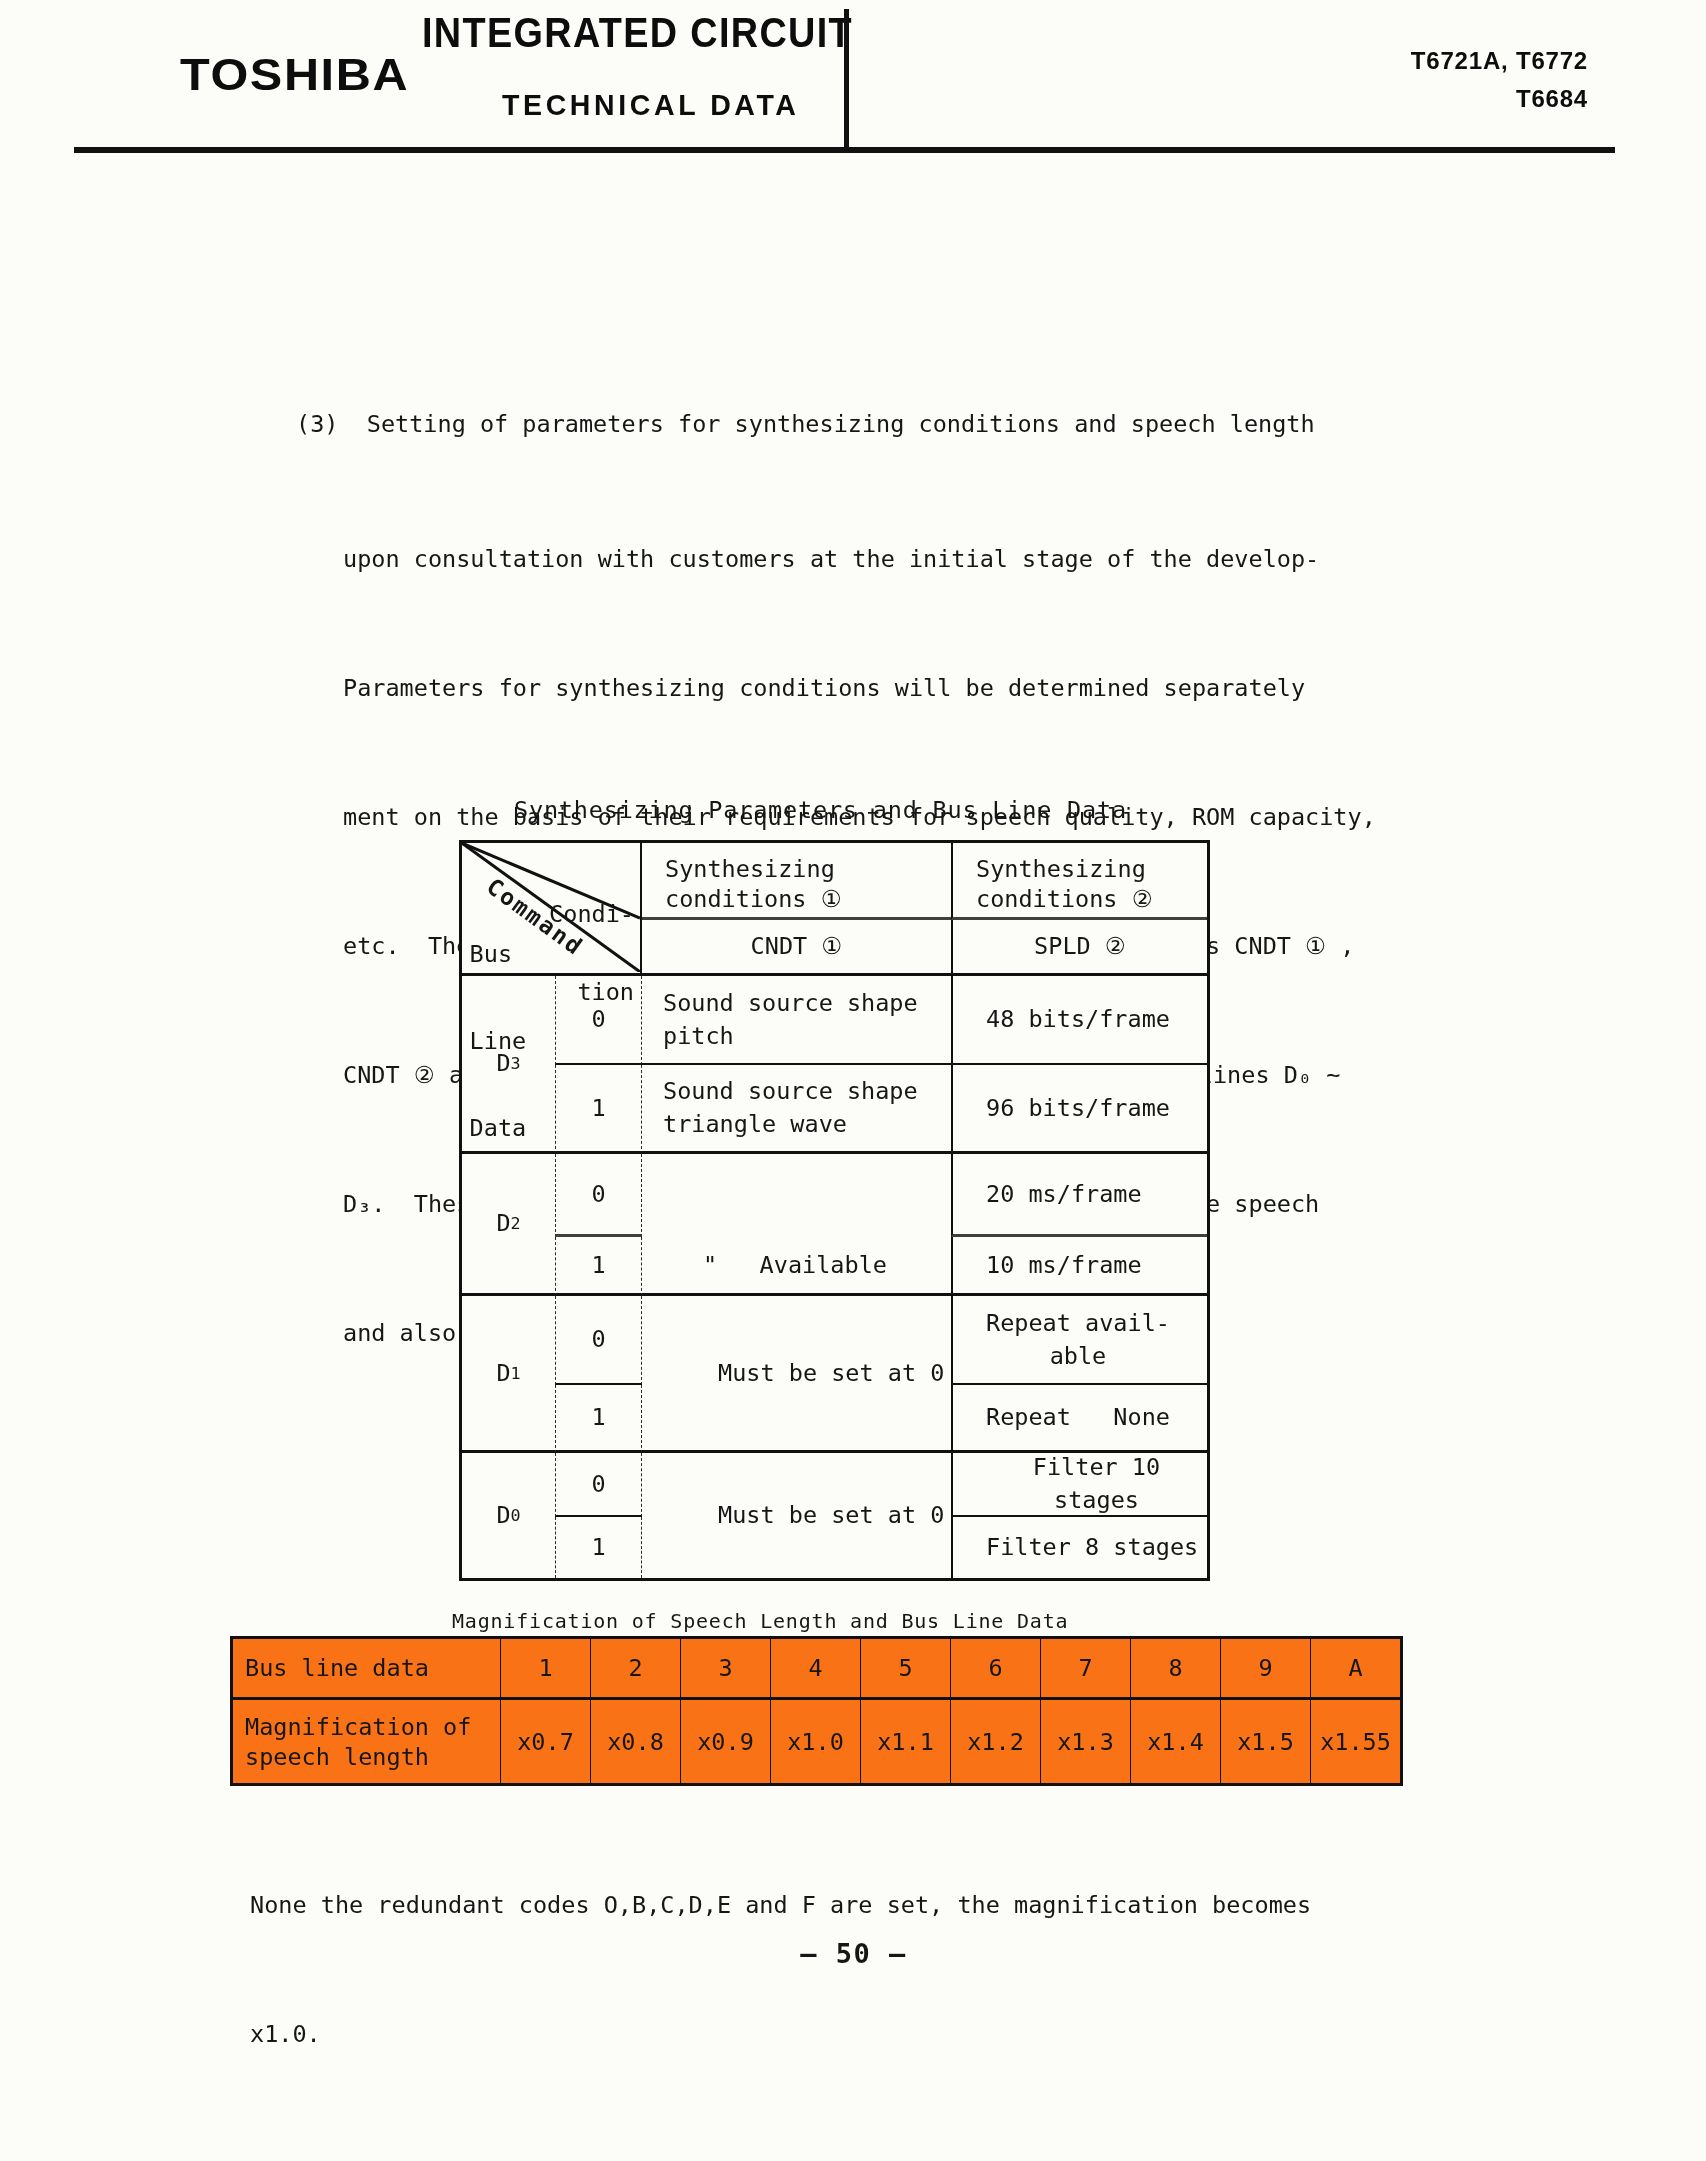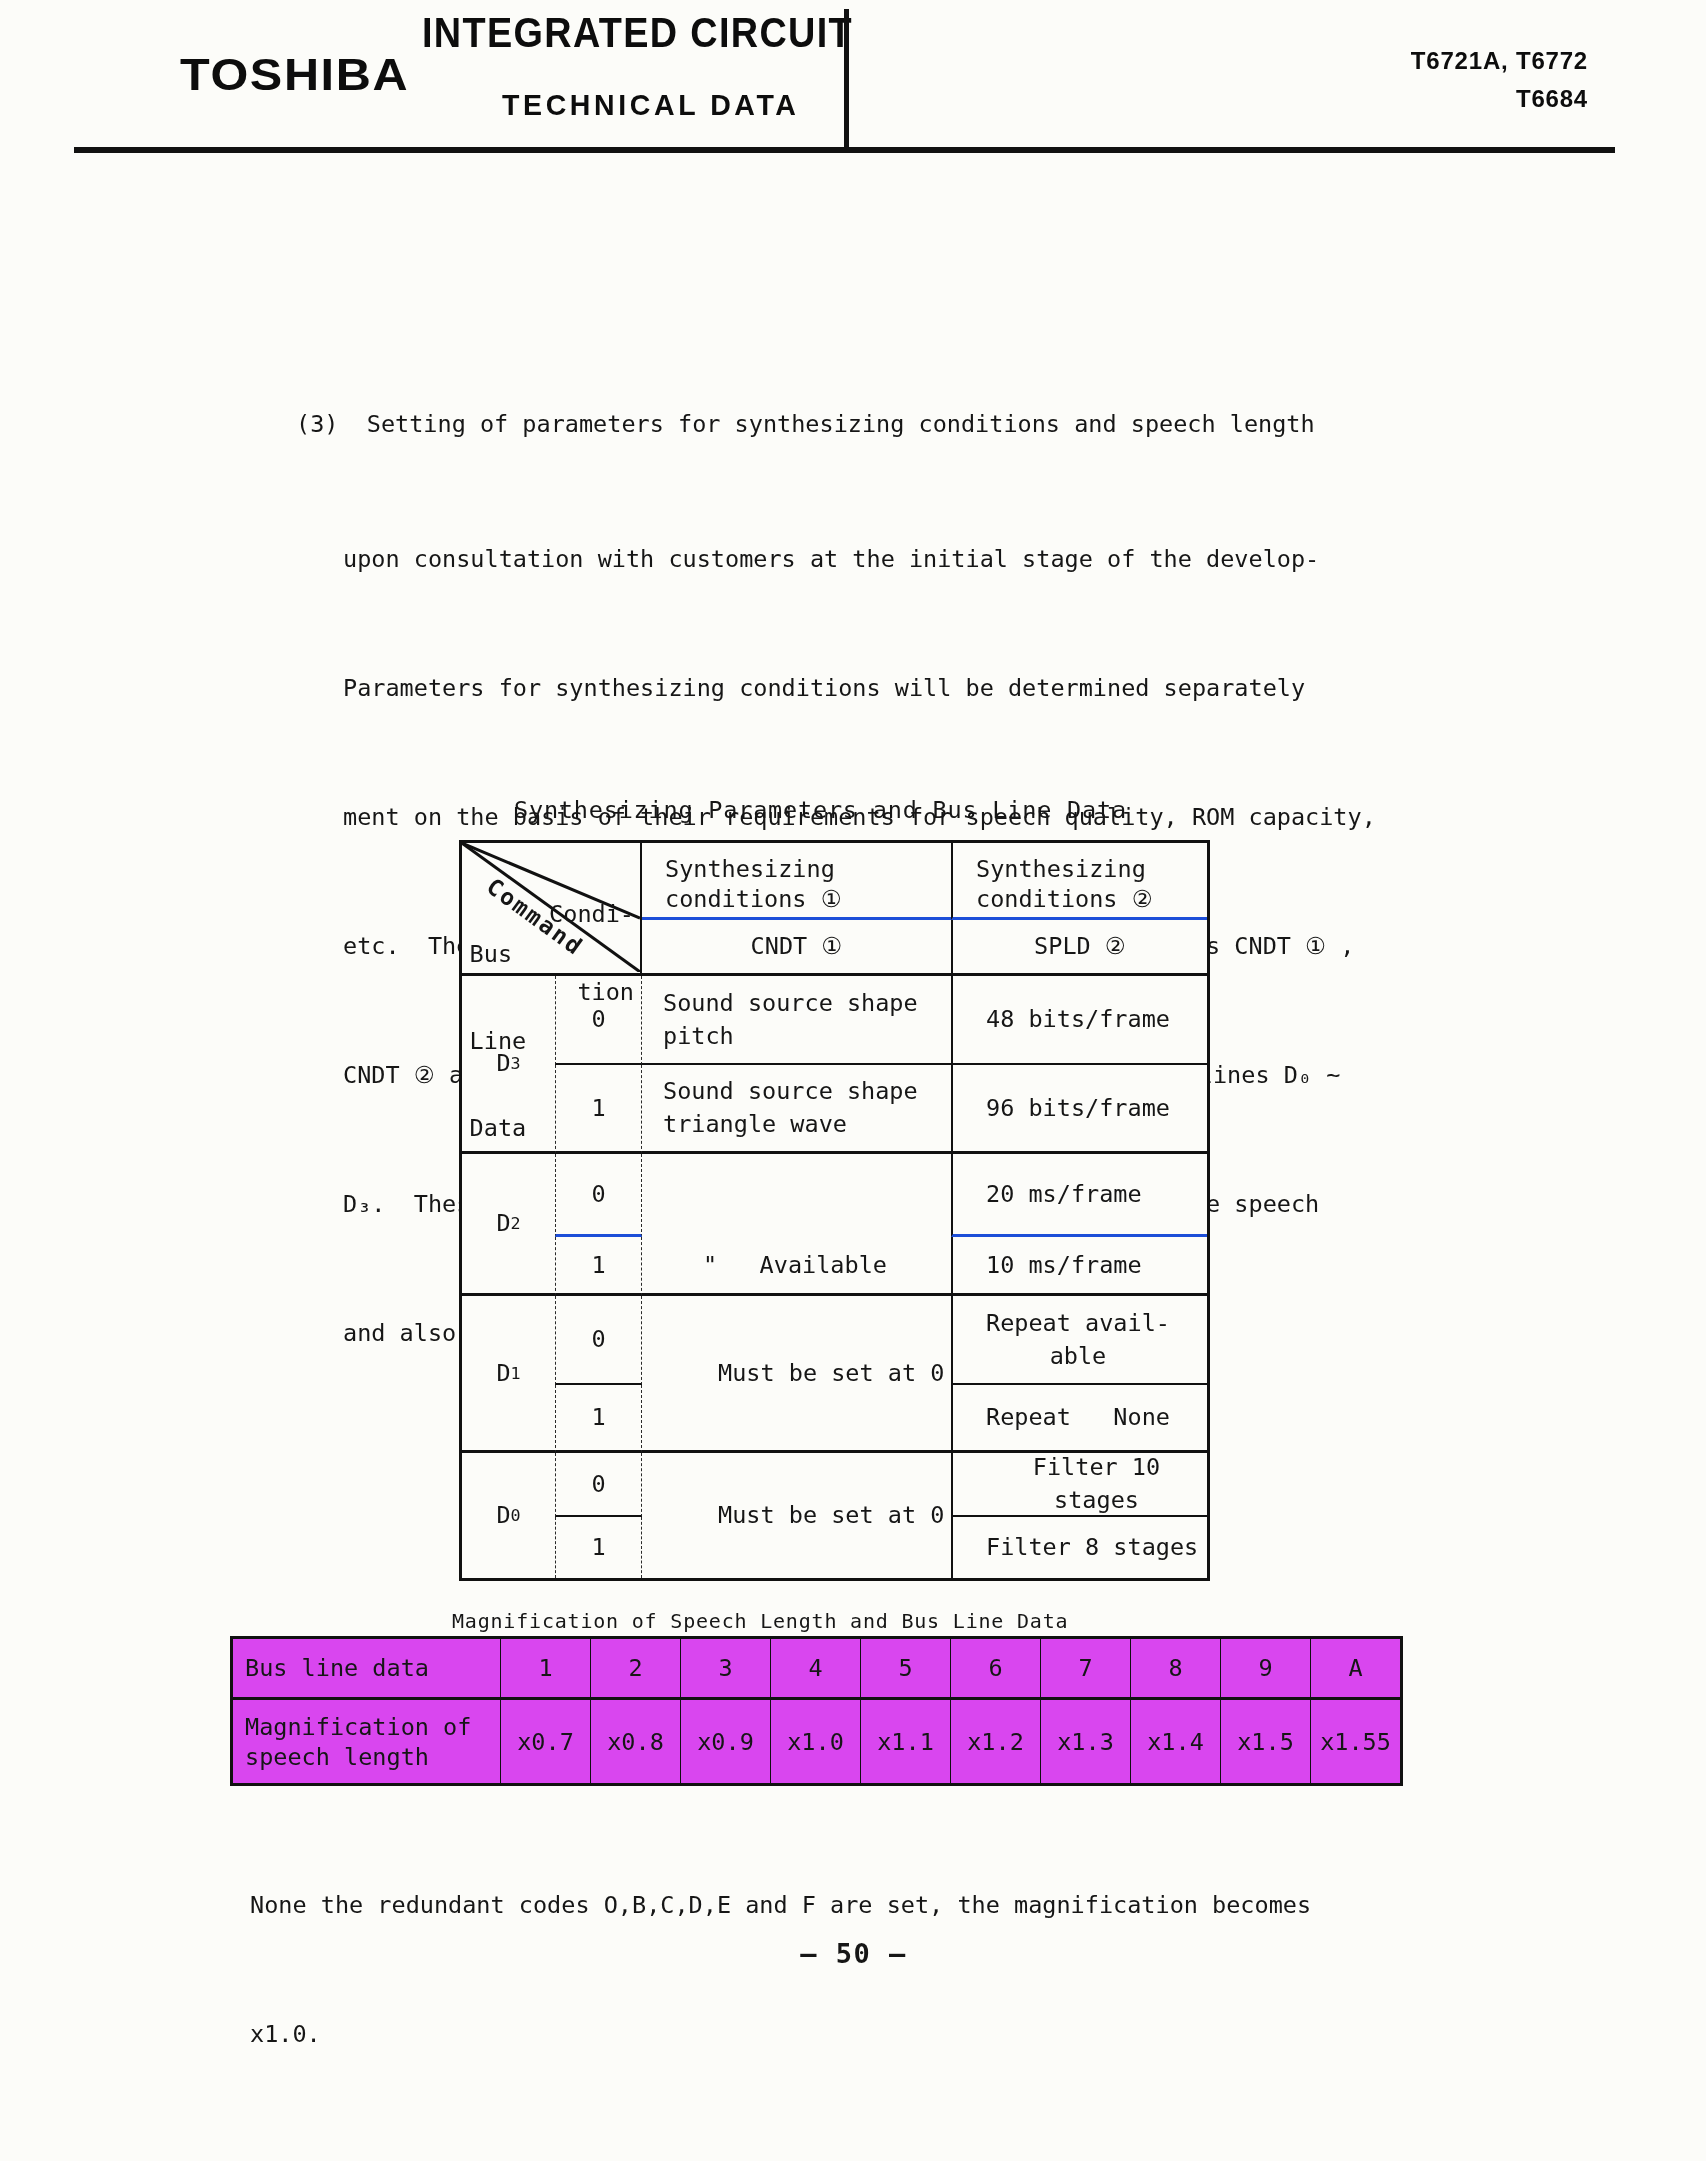--- a/index.html
+++ b/index.html
@@ -74,21 +74,21 @@
   .bit     { justify-content: center; }
   .dlabel  { justify-content: center; }
   .cndt    { justify-content: center; }
   .cond1   { padding-left: 21px; }
   .cond1-ditto { padding-left: 61px; }
   .cond2   { padding-left: 33px; text-align: center; }
   .thead   { align-items: flex-start; padding: 10.6px 0 0 23px; line-height: 30px; }
   .merged  { justify-content: flex-start; padding-left: 76px; }
 
   .bb5 { border-bottom: 3.8px solid #111; }
-  .bb4 { border-bottom: 3px solid #1d4ed8; }
+  .bb4 { border-bottom: 3px solid #404040; }
   .bb3 { border-bottom: 2.3px solid #111; }
   .bl3 { border-left: 2.3px solid #111; }
   .bld { border-left: 1.5px dashed #2a2a2a; }
   .brd { border-right: 1.5px dashed #2a2a2a; }
 
   .diag {
     position: relative;
     grid-column: 1 / 3; grid-row: 1 / 3;
     border-right: 2.3px solid #111;
     border-bottom: 3.8px solid #111;
@@ -108,21 +108,21 @@
     font-size: 23px; font-weight: bold; letter-spacing: 2.3px; white-space: pre;
   }
 
   
   .table2 {
     position: absolute; left: 230px; top: 1636px;
     display: grid;
     grid-template-columns: 267px repeat(10, 90px);
     grid-template-rows: 61px 83px;
     border: 3.8px solid #111;
-    background: #d946ef;
+    background: #f97316;
   }
   .t2-cell { display: flex; align-items: center; font-size: 23.5px; line-height: 30px; white-space: pre-wrap; }
   .t2-label { padding-left: 12px; }
   .t2-val { justify-content: center; }
   .t2-r1 { border-bottom: 3.8px solid #111; }
   .t2-bl { border-left: 1.5px solid #111; }
 
   
   .footnote { position: absolute; left: 250px; top: 1798px; }
   .footnote div { height: 43px; }

